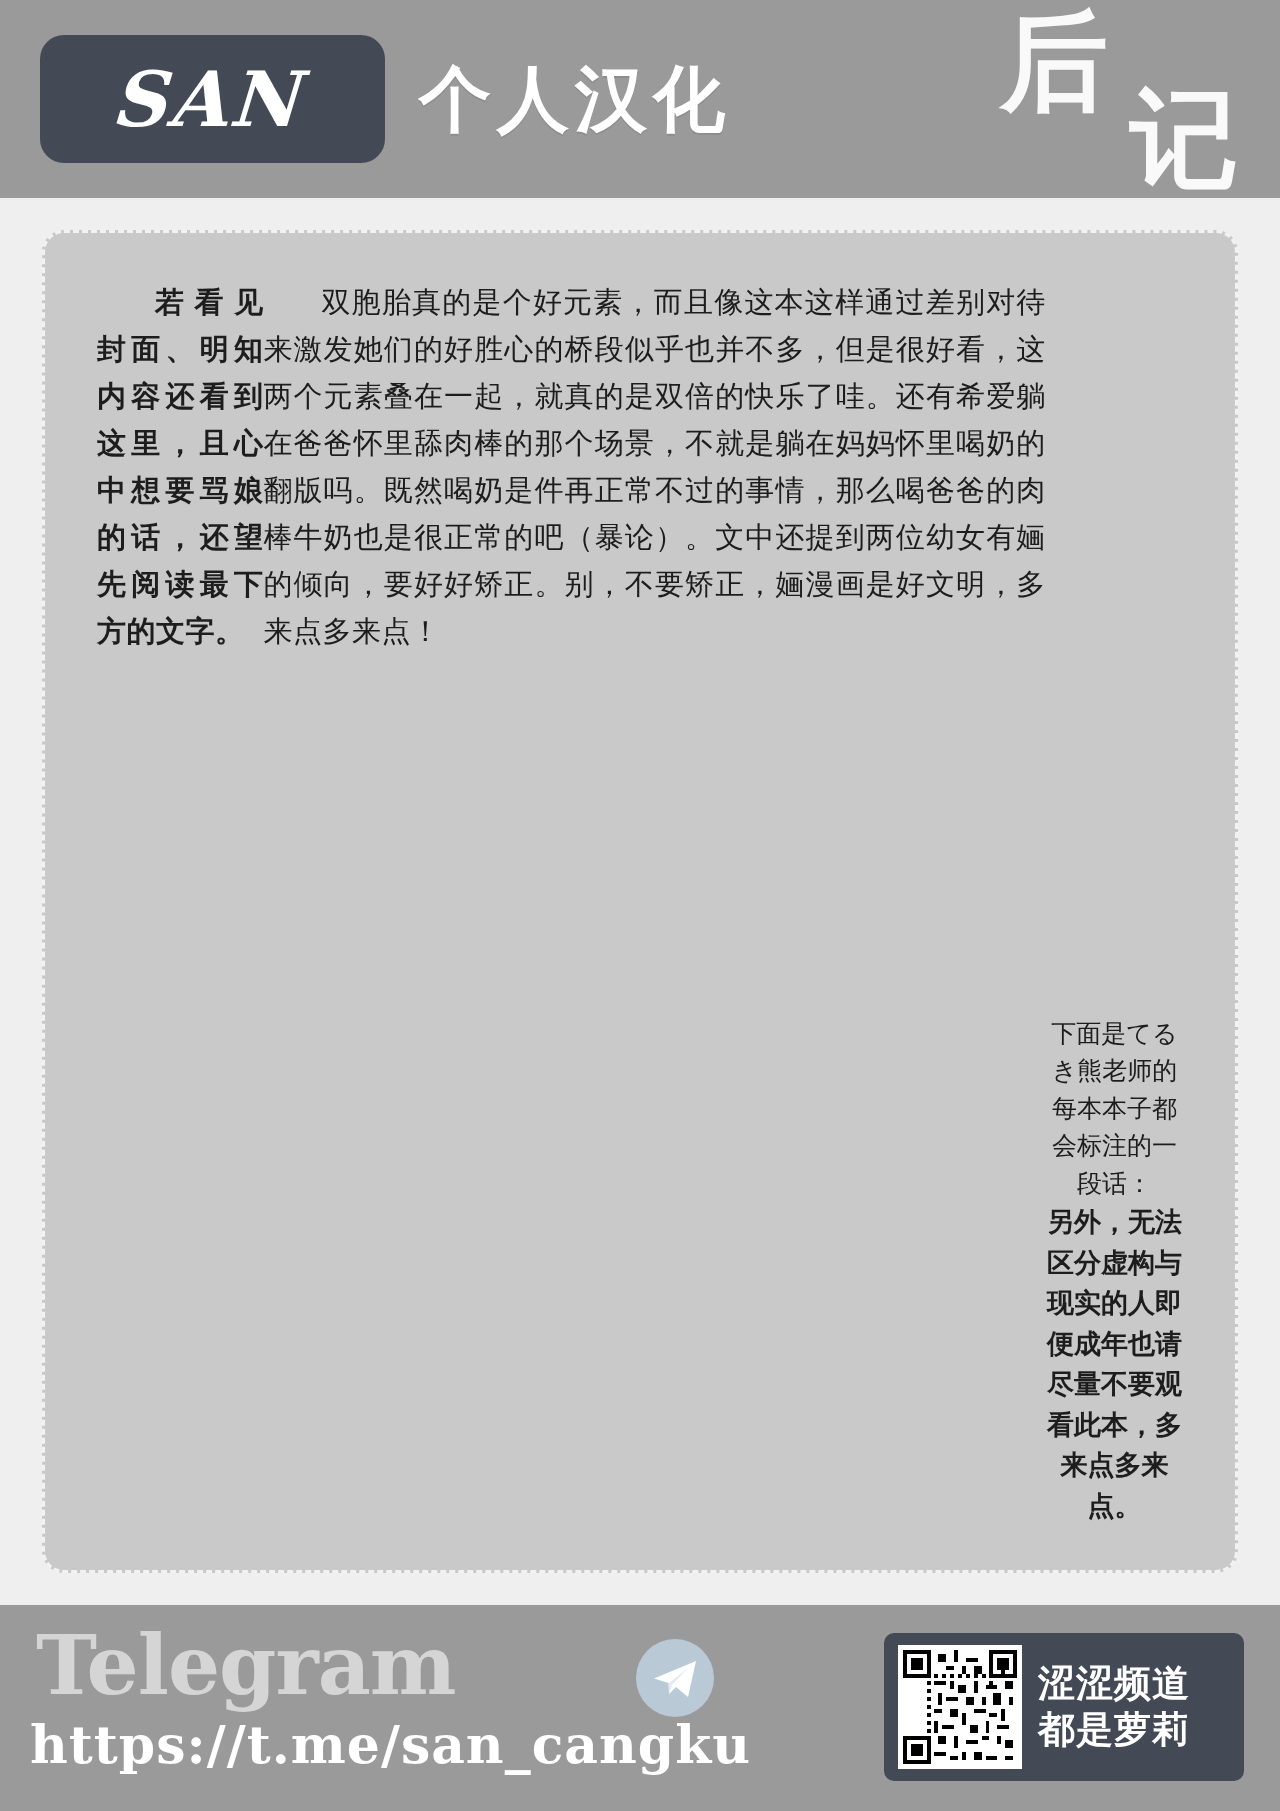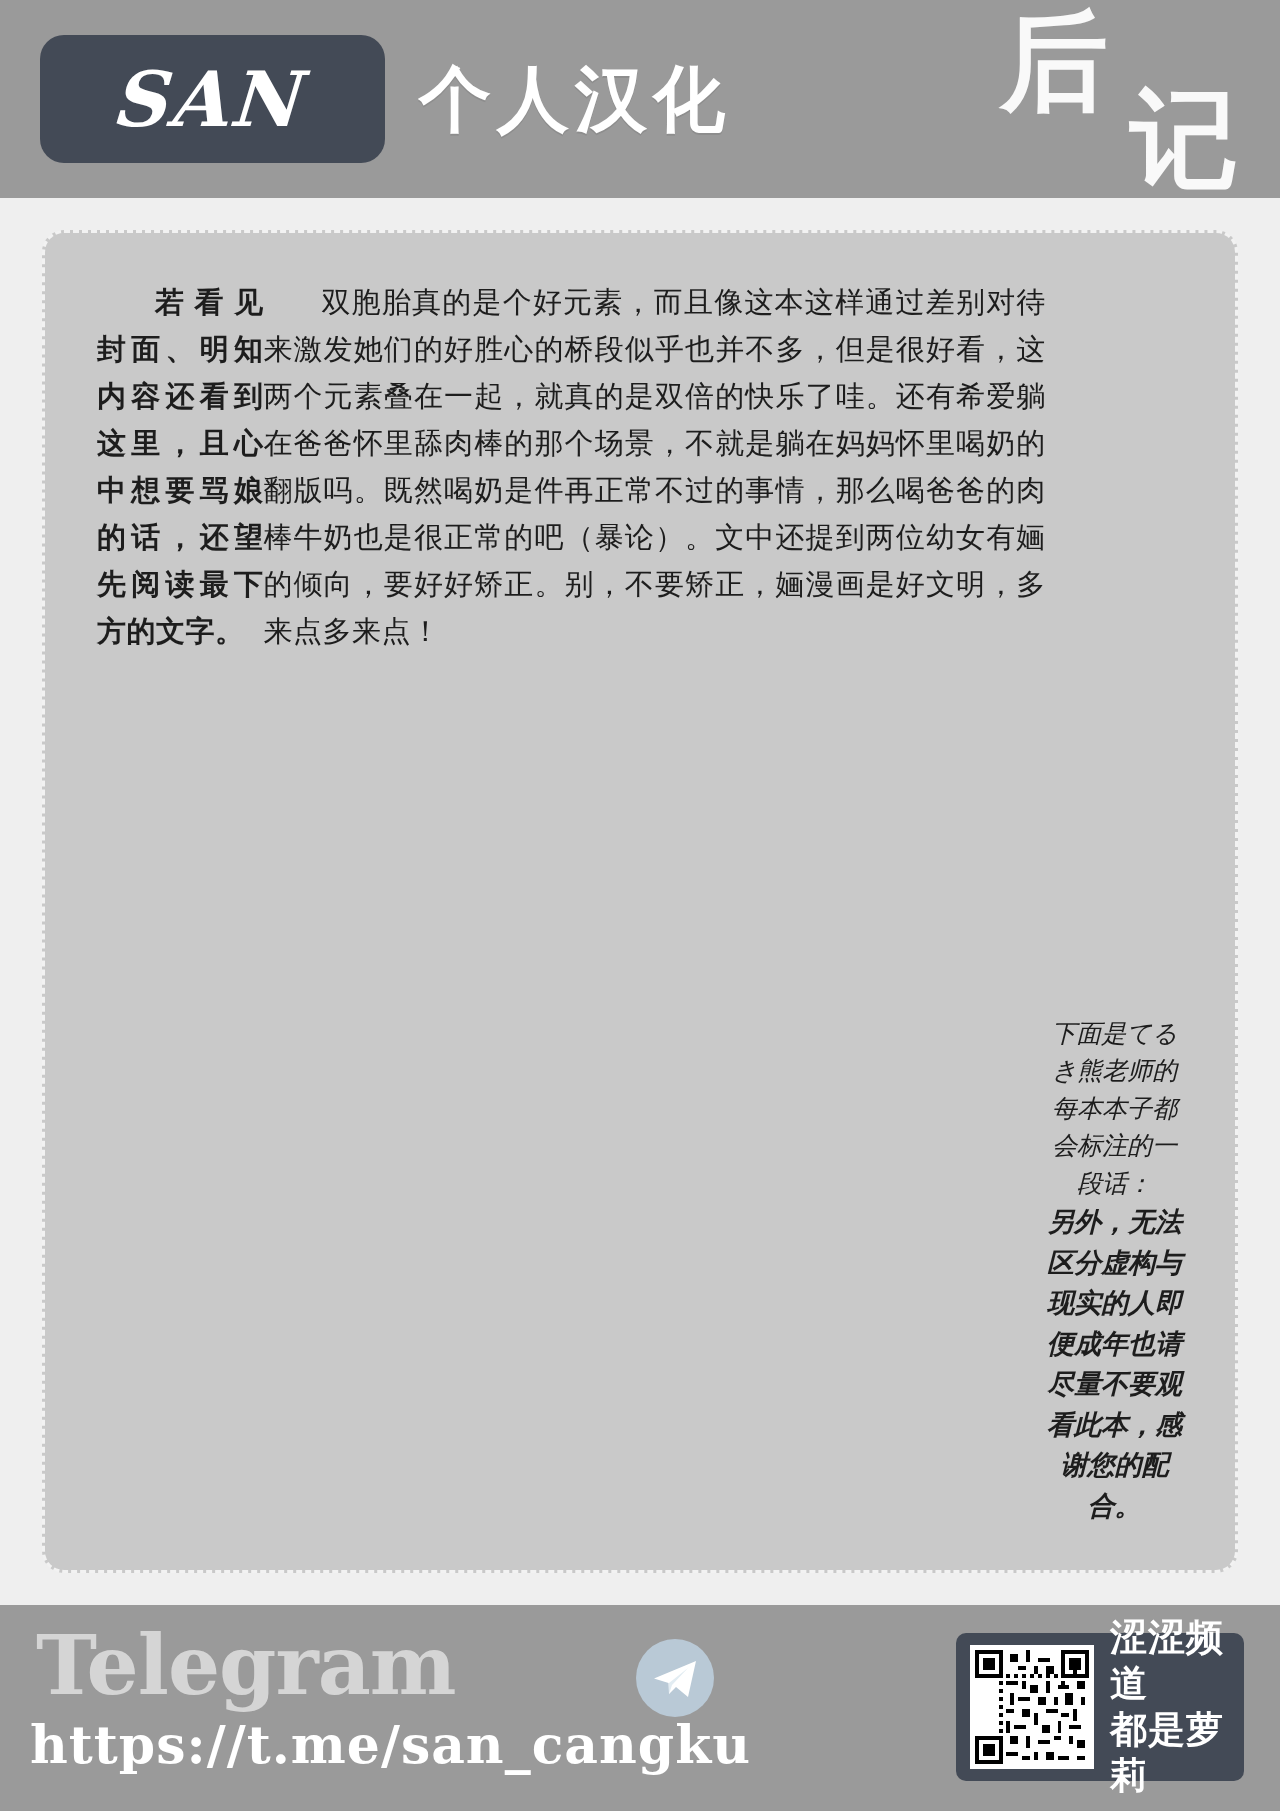--- a/index.html
+++ b/index.html
@@ -112,21 +112,20 @@
   .spacer { flex: 1 1 auto; }
 
   .footer-notes {
     margin-top: auto;
     padding-bottom: 10px;
   }
   .fn-line {
     text-align: center;
     color: #1d1d1d;
     line-height: 1.5;
-    font-style: italic;
   }
   .fn1 { font-size: 25px; font-weight: normal; }
   .fn2 { font-size: 27px; font-weight: bold; }
   .fn3 { font-size: 27px; font-weight: bold; }
 
   
   .footer {
     position: relative;
     height: 206px;
     flex: 0 0 206px;
@@ -158,21 +157,21 @@
     font-size: 52px;
     font-weight: bold;
     color: #ffffff;
     letter-spacing: 1px;
     margin-top: 13px;
   }
   .qr-panel {
     position: absolute;
     right: 36px;
     top: 28px;
-    width: 288px;
+    width: 360px;
     height: 148px;
     background: #434a56;
     border-radius: 10px;
     display: flex;
     align-items: center;
     padding: 10px 14px;
     box-sizing: border-box;
   }
   .qr-code {
     width: 124px;
@@ -212,21 +211,21 @@
   <div class="body-wrap">
     <div class="note-card">
 
       <p class="para indent">若看见封面、明知内容还看到这里，且心中想要骂娘的话，还望先阅读最下方的文字。</p>
       <p class="para indent normal">双胞胎真的是个好元素，而且像这本这样通过差别对待来激发她们的好胜心的桥段似乎也并不多，但是很好看，这两个元素叠在一起，就真的是双倍的快乐了哇。还有希爱躺在爸爸怀里舔肉棒的那个场景，不就是躺在妈妈怀里喝奶的翻版吗。既然喝奶是件再正常不过的事情，那么喝爸爸的肉棒牛奶也是很正常的吧（暴论）。文中还提到两位幼女有婳的倾向，要好好矫正。别，不要矫正，婳漫画是好文明，多来点多来点！</p>
 
       <div class="spacer"></div>
 
       <div class="footer-notes">
         <div class="fn-line fn1">下面是てるき熊老师的每本本子都会标注的一段话：</div>
-        <div class="fn-line fn3">另外，无法区分虚构与现实的人即便成年也请尽量不要观看此本，感谢您的配合。</div>
+        <div class="fn-line fn3">另外，无法区分虚构与现实的人即便成年也请尽量不要观看此本，多来点多来点。</div>
       </div>
 
     </div>
   </div>
 
   <div class="footer">
     <div class="tg-word">Telegram</div>
 
     <div class="tg-plane">
       <svg viewBox="0 0 78 78" width="78" height="78" aria-hidden="true">

